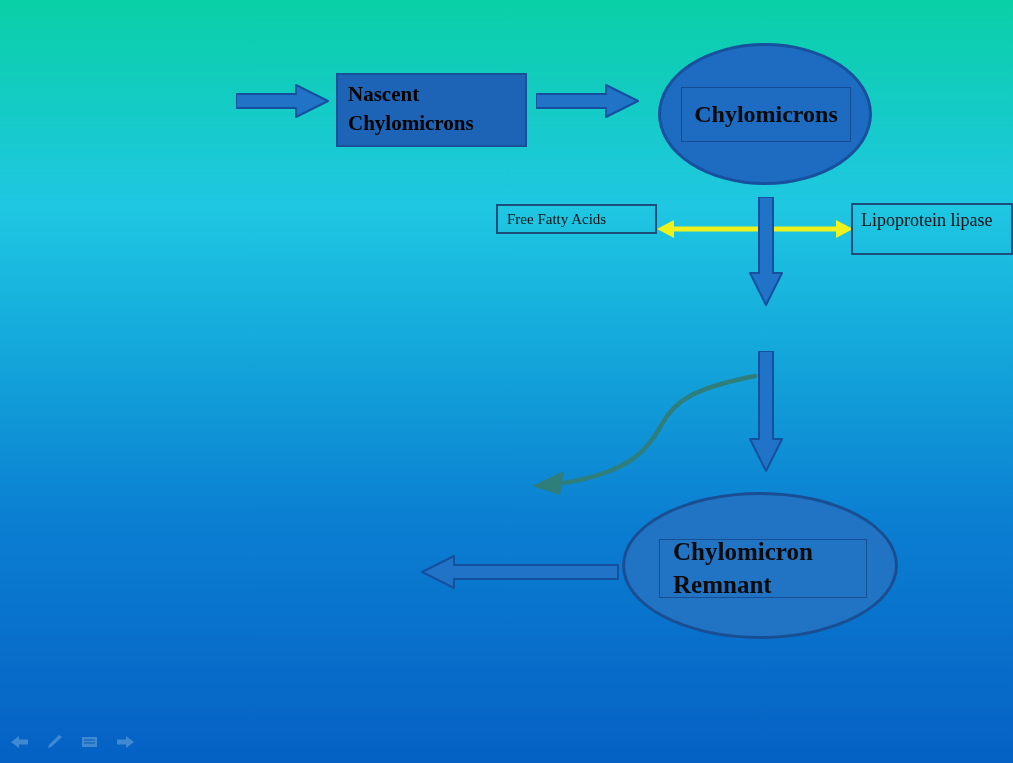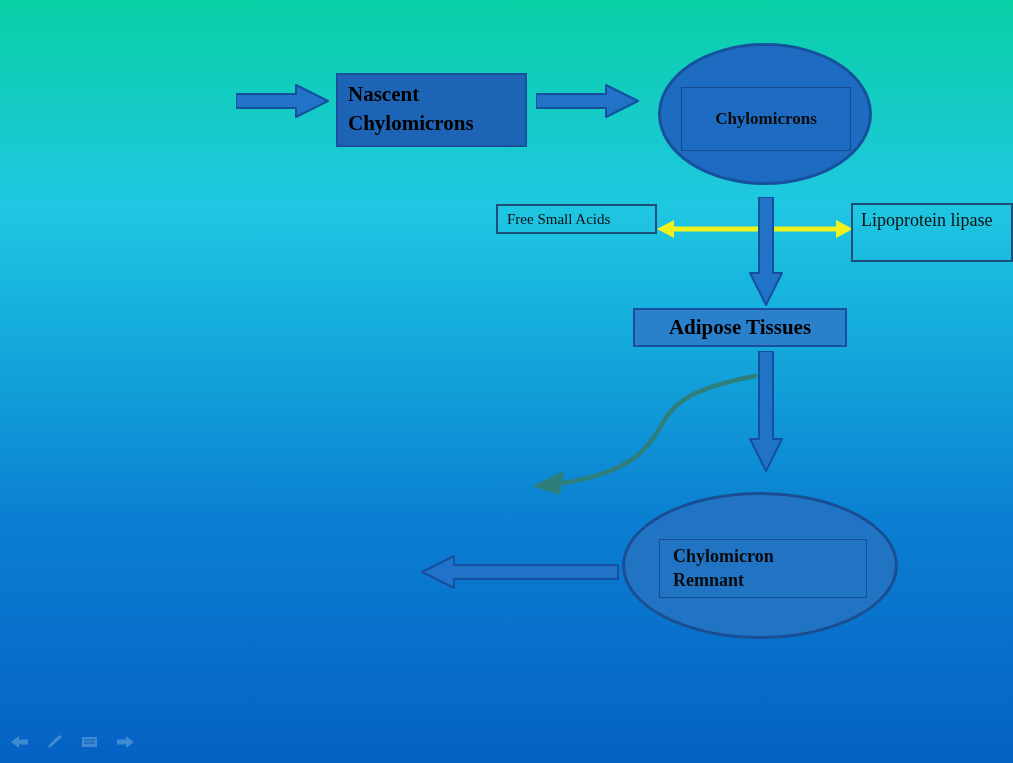--- a/index.html
+++ b/index.html
@@ -40,51 +40,50 @@
     <polygon points="0,11 60,11 60,2 92,18 60,34 60,25 0,25" fill="#2173C8" stroke="#15509E" stroke-width="2" stroke-linejoin="round"></polygon>
   </svg>
 
   <div class="abs node-box" style="left:336px;top:73px;width:191px;height:74px;padding:5px 10px;font-size:21px;line-height:1.4;">Nascent Chylomicrons</div>
 
   <svg class="abs" style="left:536px;top:83px;" width="104" height="36" viewBox="0 0 104 36">
     <polygon points="0,11 70,11 70,2 102,18 70,34 70,25 0,25" fill="#2173C8" stroke="#15509E" stroke-width="2" stroke-linejoin="round"></polygon>
   </svg>
 
   <div class="abs ellipse" style="left:658px;top:43px;width:214px;height:142px;">
-    <div class="ellipse-inner-rect" style="left:20px;top:41px;width:170px;height:64px;font-size:17px;justify-content:center;">Chylomicrons</div>
+    <div class="ellipse-inner-rect" style="left:20px;top:41px;width:170px;height:55px;font-size:24px;justify-content:center;">Chylomicrons</div>
   </div>
 
   <svg class="abs" style="left:655px;top:217px;" width="200" height="24" viewBox="0 0 200 24">
     <line x1="16" y1="12" x2="184" y2="12" stroke="#EEF21C" stroke-width="5"></line>
     <polygon points="2,12 19,3 19,21" fill="#EEF21C"></polygon>
     <polygon points="198,12 181,3 181,21" fill="#EEF21C"></polygon>
   </svg>
 
   <svg class="abs" style="left:749px;top:197px;" width="34" height="110" viewBox="0 0 34 110">
     <polygon points="10,0 24,0 24,76 33,76 17,108 1,76 10,76" fill="#2173C8" stroke="#15509E" stroke-width="2" stroke-linejoin="round"></polygon>
   </svg>
 
-  <div class="abs outline-box" style="left:496px;top:204px;width:161px;height:30px;font-size:15px;display:flex;align-items:center;padding-left:9px;">Free Small Acids</div>
+  <div class="abs outline-box" style="left:496px;top:204px;width:161px;height:30px;font-size:15px;display:flex;align-items:center;padding-left:9px;">Free Fatty Acids</div>
 
-  <div class="abs outline-box" style="left:851px;top:203px;width:162px;height:59px;font-size:18px;line-height:1.35;padding:3px 8px;">Lipoprotein lipase</div>
+  <div class="abs outline-box" style="left:851px;top:203px;width:162px;height:52px;font-size:18px;line-height:1.35;padding:3px 8px;">Lipoprotein lipase</div>
 
-  <div class="abs node-box" style="left:633px;top:308px;width:214px;height:39px;font-size:21px;display:flex;align-items:center;justify-content:center;background:#2B80CC;">Adipose Tissues</div>
 
   <svg class="abs" style="left:749px;top:351px;" width="34" height="122" viewBox="0 0 34 122">
     <polygon points="10,0 24,0 24,88 33,88 17,120 1,88 10,88" fill="#2173C8" stroke="#15509E" stroke-width="2" stroke-linejoin="round"></polygon>
   </svg>
 
   <svg class="abs" style="left:520px;top:362px;" width="250" height="135" viewBox="0 0 250 135">
     <path d="M 235 14 C 175 26 155 38 142 62 C 128 88 110 110 44 121" stroke="#2E7E7B" stroke-width="4.5" fill="none" stroke-linecap="round"></path>
     <polygon points="12,124 44,109 40,133" fill="#2E7E7B"></polygon>
   </svg>
 
 
   <div class="abs ellipse" style="left:622px;top:492px;width:276px;height:147px;background:#2173C4;border-color:#1A4E93;">
-    <div class="ellipse-inner-rect" style="left:34px;top:44px;width:208px;height:59px;font-size:18px;line-height:1.3;padding-left:13px;">
+    <div class="ellipse-inner-rect" style="left:34px;top:44px;width:208px;height:59px;font-size:25px;line-height:1.3;padding-left:13px;">
       <span style="width:140px;display:inline-block;">Chylomicron Remnant</span>
     </div>
   </div>
 
   <svg class="abs" style="left:420px;top:553px;" width="200" height="38" viewBox="0 0 200 38">
     <polygon points="2,19 34,3 34,12 198,12 198,26 34,26 34,35" fill="#2173C8" stroke="#15509E" stroke-width="2" stroke-linejoin="round"></polygon>
   </svg>
 
 
   <div class="abs toolbar" style="left:10px;top:734px;">

